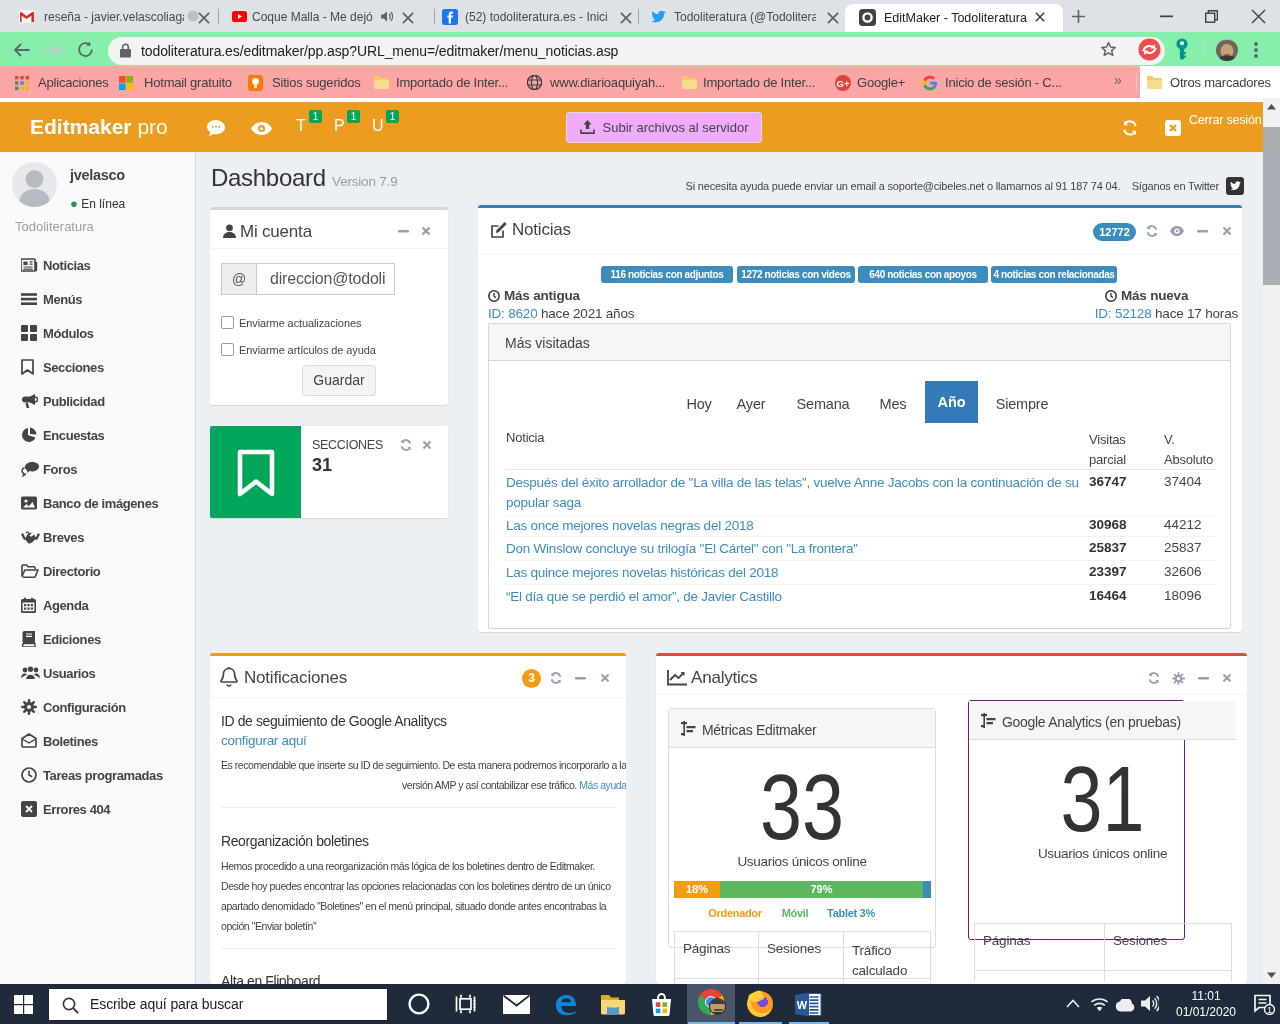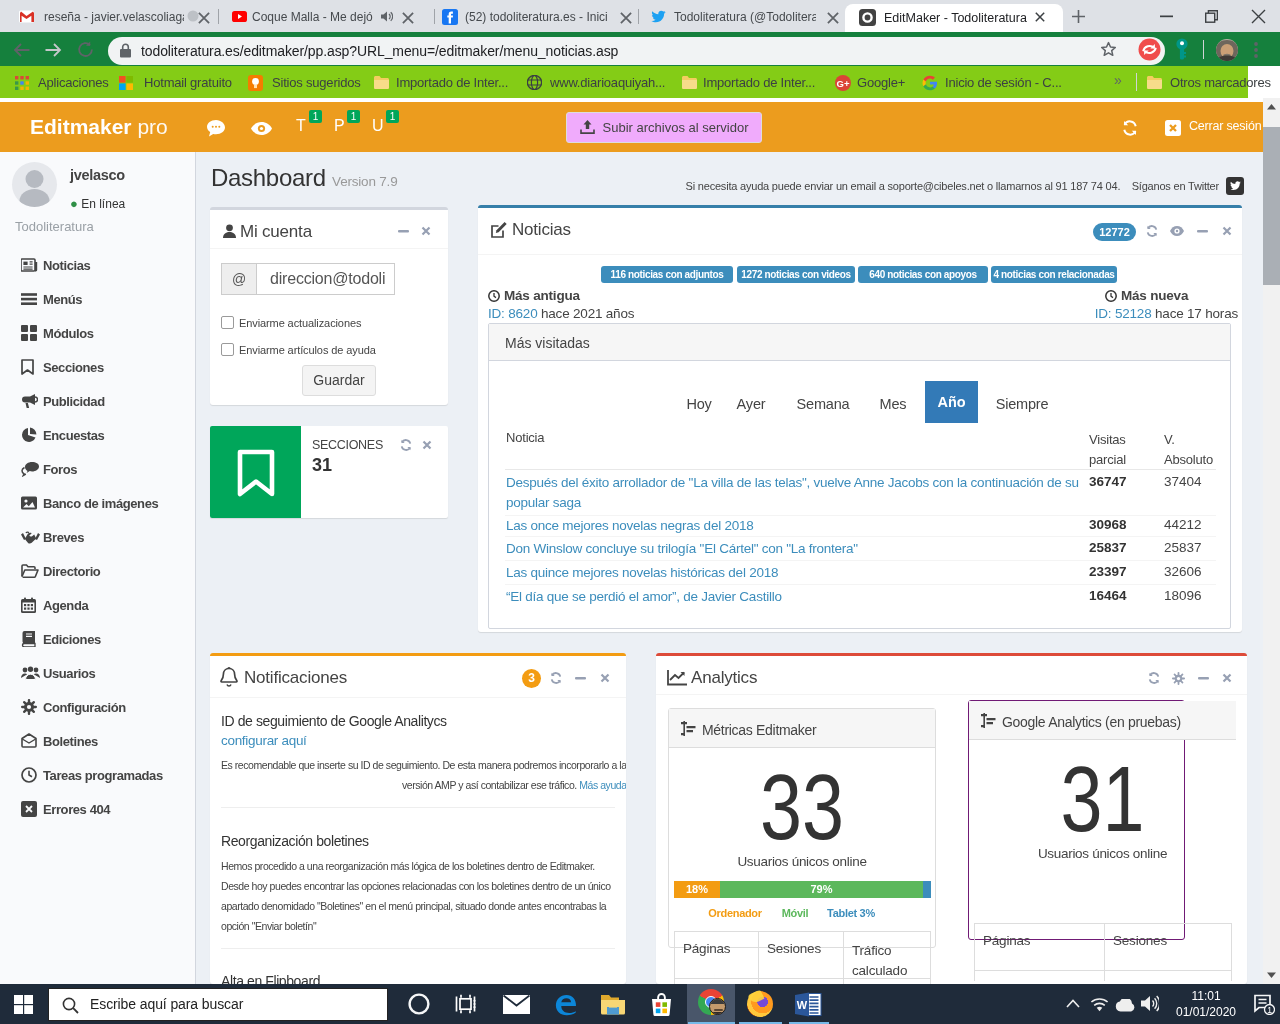--- a/index.html
+++ b/index.html
@@ -5,36 +5,36 @@
 html,body{width:1280px;height:1024px;overflow:hidden;}
 body{font-family:"Liberation Sans",sans-serif;position:relative;background:#fff;}
 
 #tabbar{position:absolute;left:0;top:0;width:1280px;height:32px;background:#dee1e6;}
 .tab{position:absolute;top:0;height:32px;font-size:12px;color:#45494d;}
 .tab .ttl{position:absolute;top:10px;white-space:nowrap;overflow:hidden;}
 .tabsep{position:absolute;top:9px;width:1px;height:15px;background:#9fa3a8;}
 #activetab{position:absolute;left:845px;top:4px;width:218px;height:28px;background:#fff;border-radius:8px 8px 0 0;}
 .tclose{position:absolute;top:9px;width:14px;height:14px;color:#5f6368;}
 
-#toolbar{position:absolute;left:0;top:32px;width:1280px;height:34px;background:#15803d;padding-left:16px;}
+#toolbar{position:absolute;left:0;top:32px;width:1280px;height:34px;background:#86efac;padding-left:16px;}
 #omnibox{position:absolute;left:108px;top:5px;width:1057px;height:28px;background:#f1f3f4;border-radius:14px;}
 #urltxt{position:absolute;left:141px;top:10.5px;font-size:14px;color:#202124;letter-spacing:-0.1px;}
 
-#bookbar{position:absolute;left:0;top:66px;width:1248px;height:32px;background:#84cc16;}
+#bookbar{position:absolute;left:0;top:66px;width:1140px;height:32px;background:#fca5a5;}
 .bm{position:absolute;top:0;height:32px;font-size:13px;letter-spacing:-0.2px;color:#3c4043;}
 .bm span{position:absolute;top:9px;white-space:nowrap;}
 
 #page{position:absolute;left:0;top:98px;width:1263px;height:886px;background:#ecf0f5;overflow:hidden;}
 #whitestrip{position:absolute;left:0;top:0;width:1263px;height:4px;background:#fff;}
 #apphdr{position:absolute;left:0;top:4px;width:1263px;height:50px;background:#ec9c1e;}
 #logo{position:absolute;left:30px;top:13px;font-size:21px;font-weight:bold;color:#fff;}
 #logo span{font-weight:normal;opacity:.95;}
 .hbtn{position:absolute;top:0;color:#fff;}
 #upload{position:absolute;left:566px;top:10px;width:196px;height:31px;background:#f0abfc;border:1px solid #ddd;border-radius:3px;color:#444;font-size:13px;text-align:center;line-height:31px;}
-#logout{position:absolute;left:1189px;top:17px;color:#fff;font-size:12.5px;letter-spacing:-0.2px;white-space:nowrap;}
+#logout{position:absolute;left:1189px;top:11px;color:#fff;font-size:12.5px;letter-spacing:-0.2px;white-space:nowrap;}
 .gbadge{position:absolute;width:13px;height:13px;background:#00a65a;border-radius:2px;color:#fff;font-size:10px;text-align:center;line-height:13px;}
 
 #sidebar{position:absolute;left:0;top:54px;width:196px;height:832px;background:#f9fafc;border-right:1px solid #d2d6de;}
 #avatar{position:absolute;left:12px;top:10px;width:45px;height:45px;border-radius:50%;background:#e6e8ec;overflow:hidden;}
 #uname{position:absolute;left:70px;top:15px;font-size:14.5px;font-weight:bold;letter-spacing:-0.3px;color:#444;}
 #online{position:absolute;left:70px;top:44px;font-size:12px;color:#333;}
 #online b{color:#2f8f46;font-size:13px;}
 #sblabel{position:absolute;left:15px;top:67px;font-size:13px;color:#9aa0a6;}
 .mitem{position:absolute;left:0;width:196px;height:34px;color:#444;font-size:13px;font-weight:bold;letter-spacing:-0.4px;}
 .mitem svg{position:absolute;left:21px;top:9px;}

